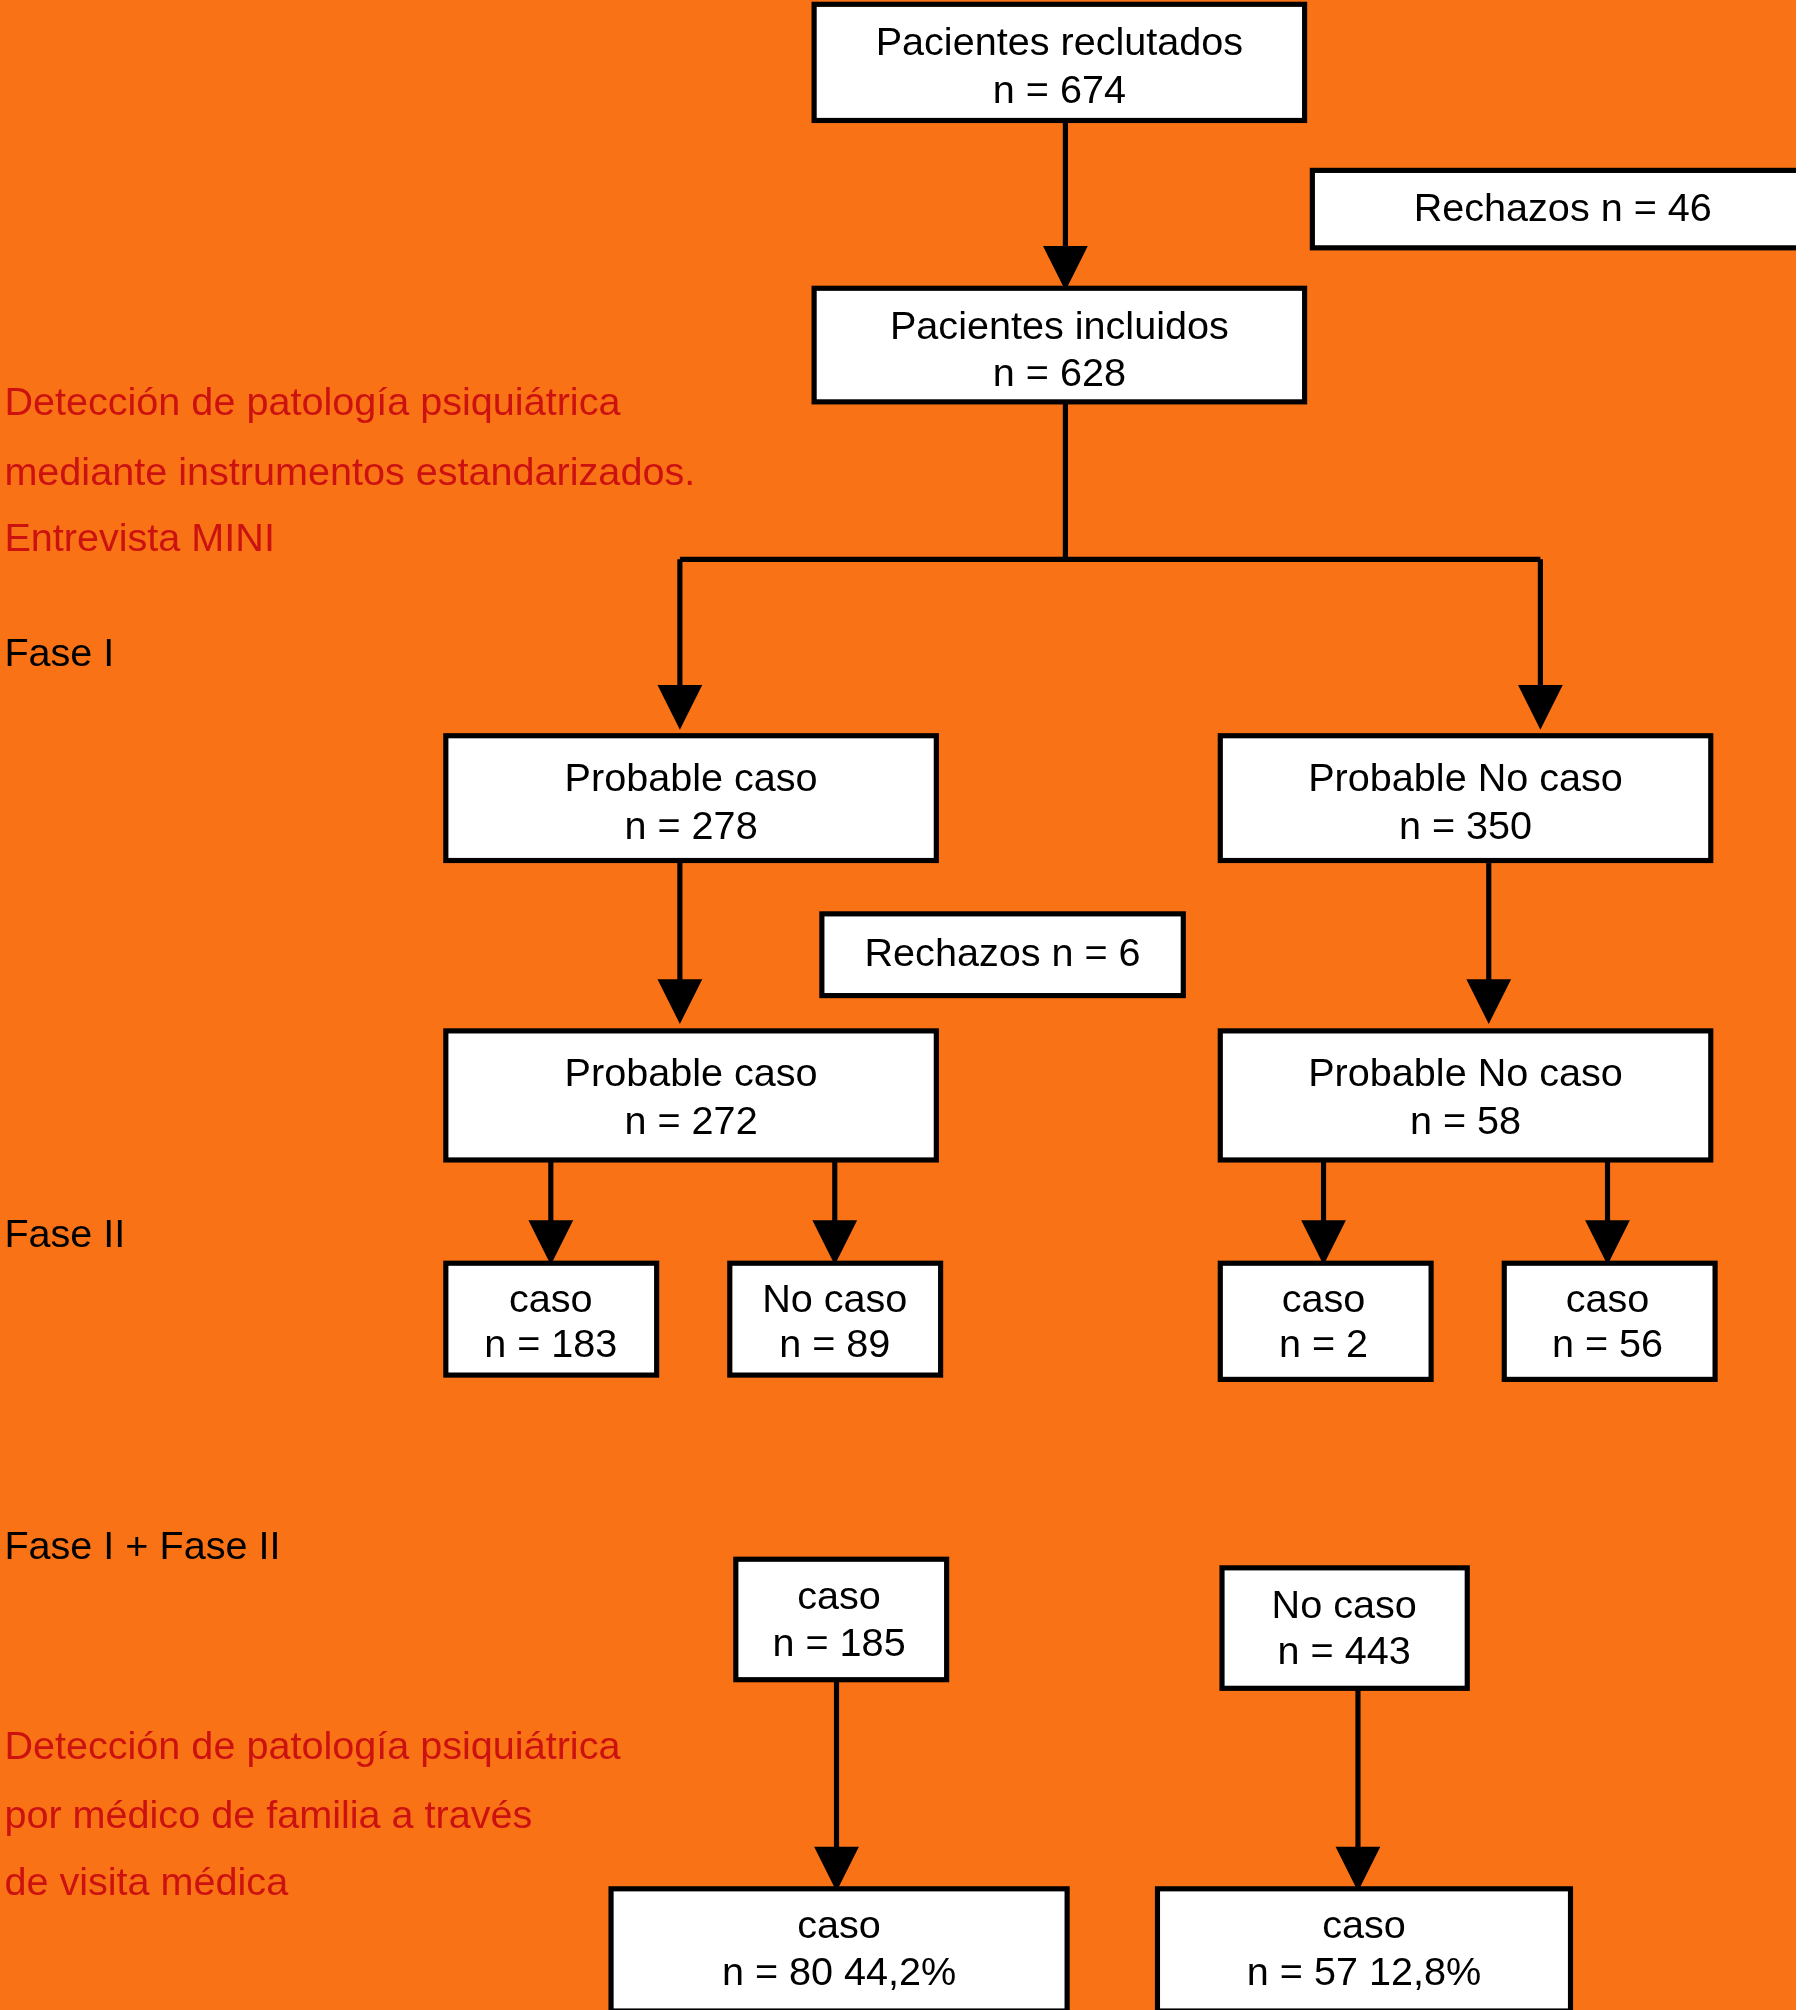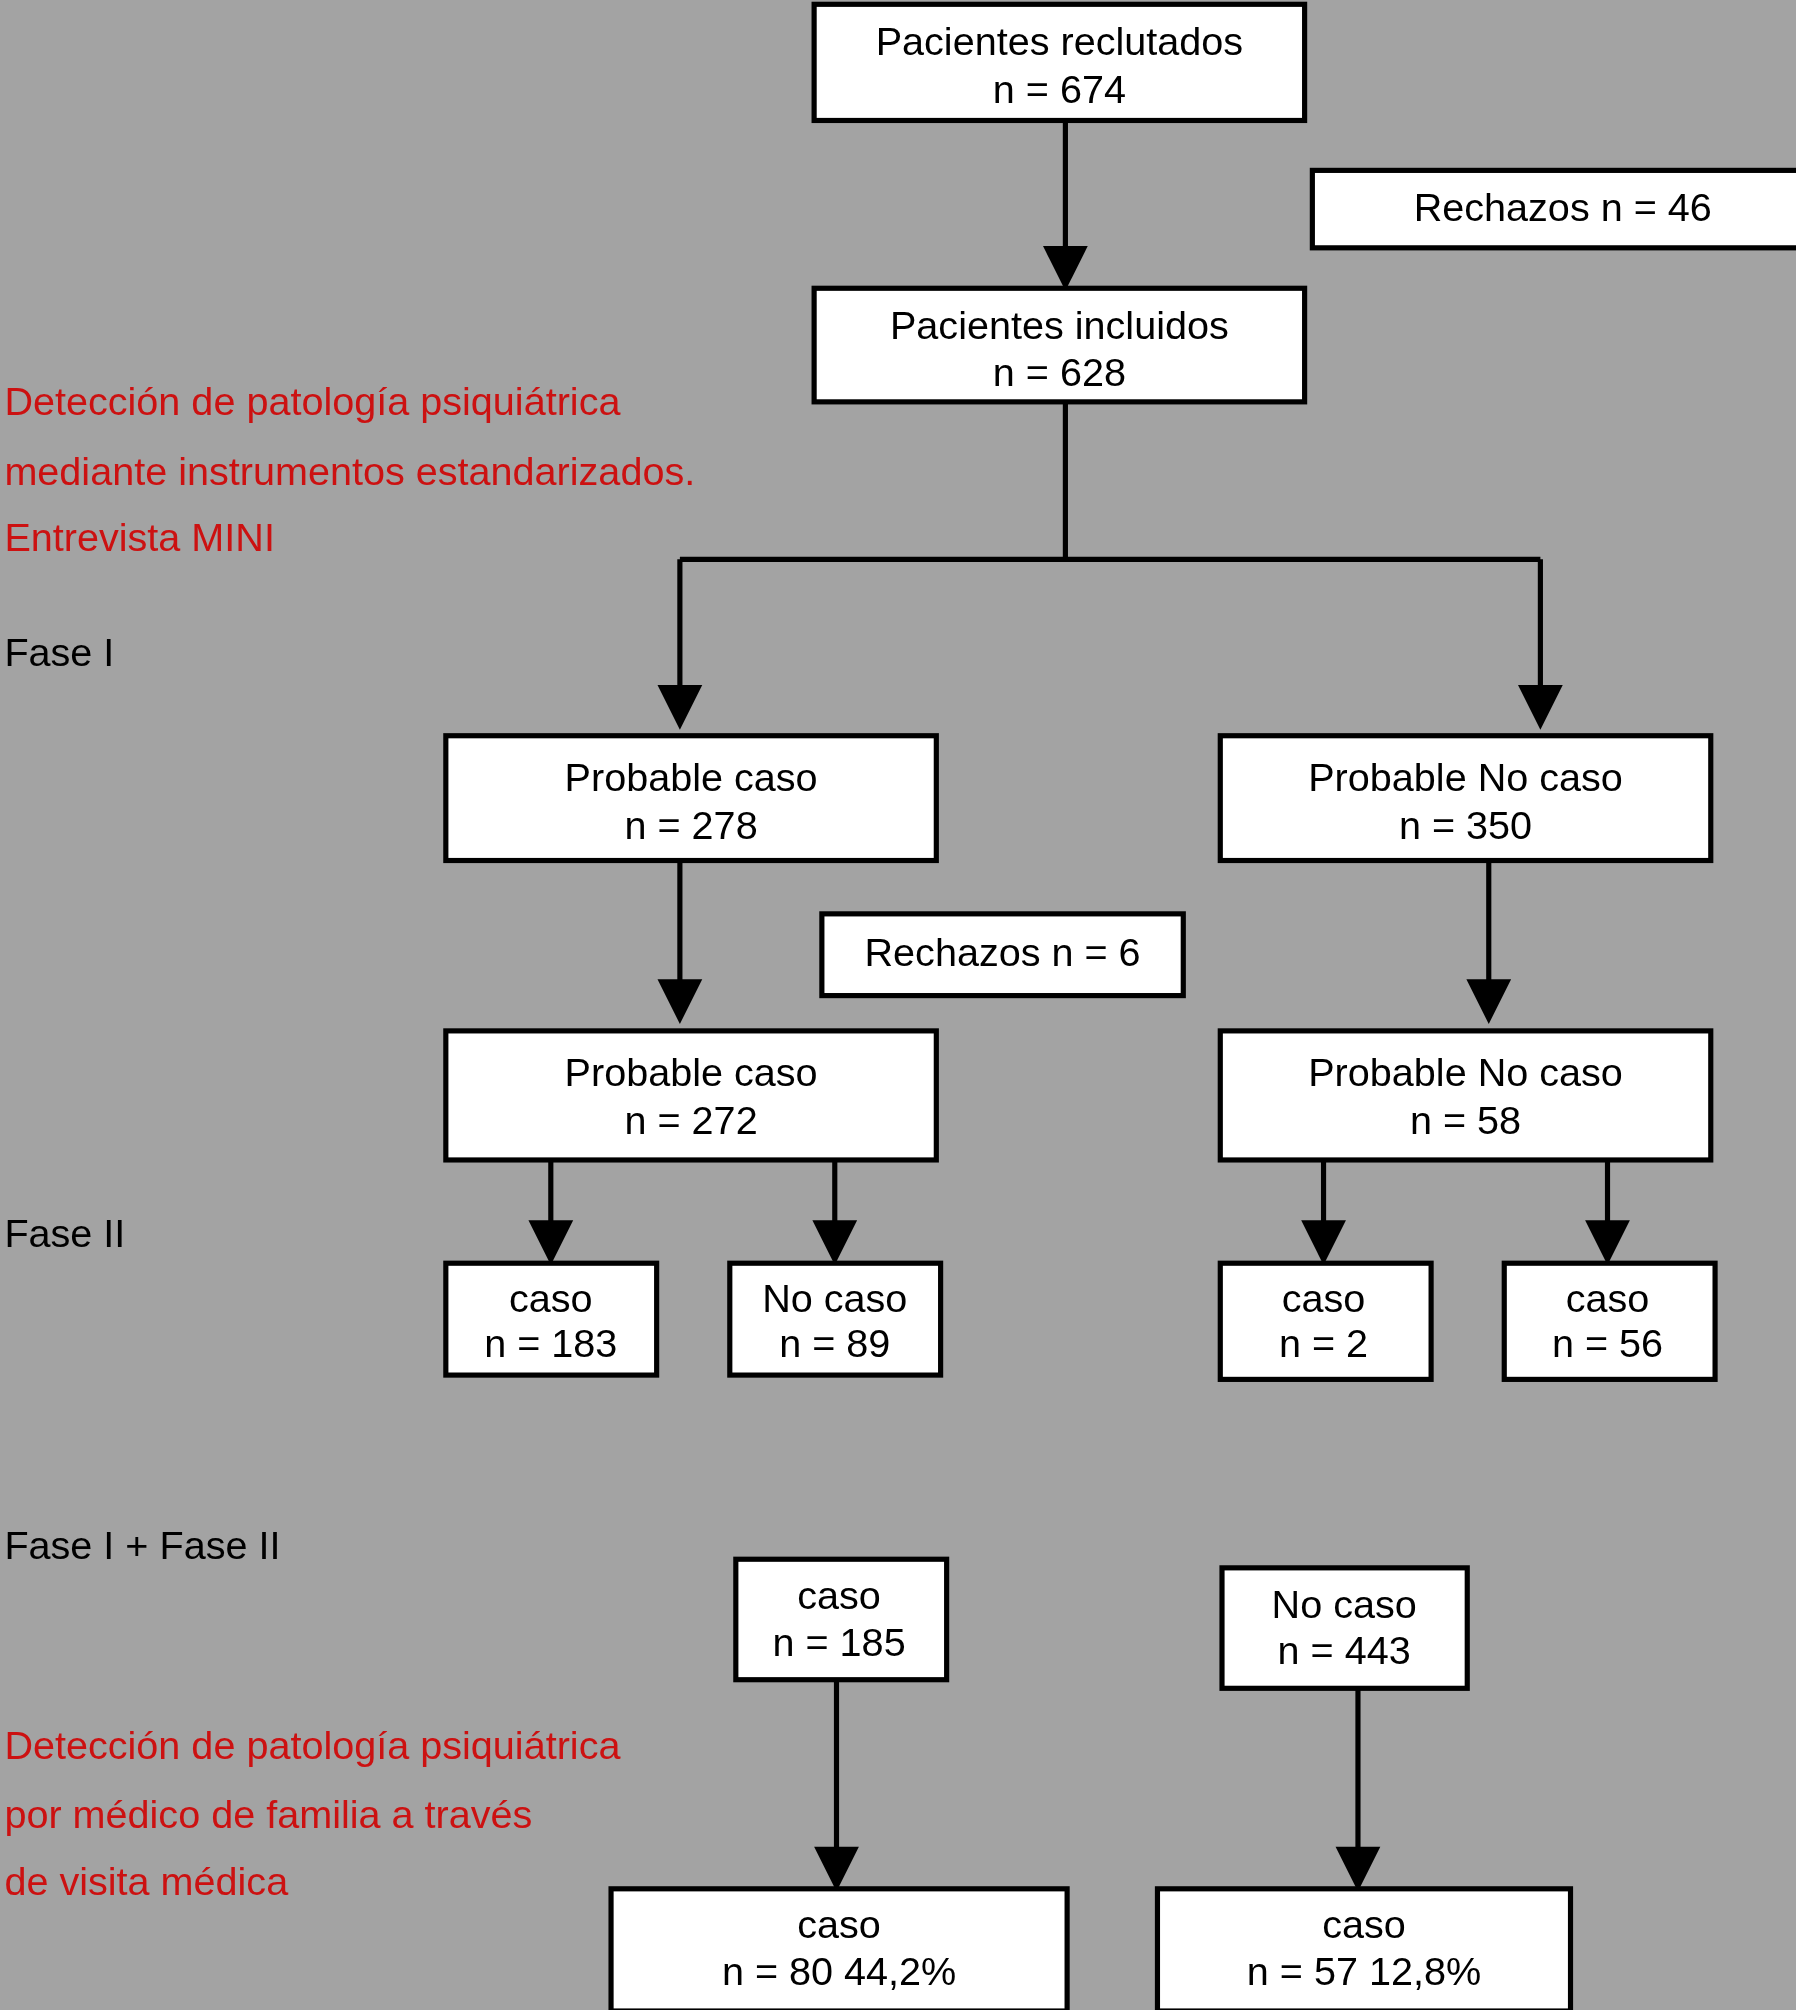--- a/index.html
+++ b/index.html
@@ -7,21 +7,21 @@
     padding: 0;
     background: #ffffff;
   }
   body {
     font-family: "Liberation Sans", sans-serif;
   }
   #canvas {
     position: relative;
     width: 1796px;
     height: 2011px;
-    background: #a3a3a3;
+    background: #f97316;
     overflow: hidden;
     text-align: center;
   }
   svg.flow {
     position: absolute;
     top: 0;
     left: 0;
     width: 1821px;
     height: 2011px;
   }

